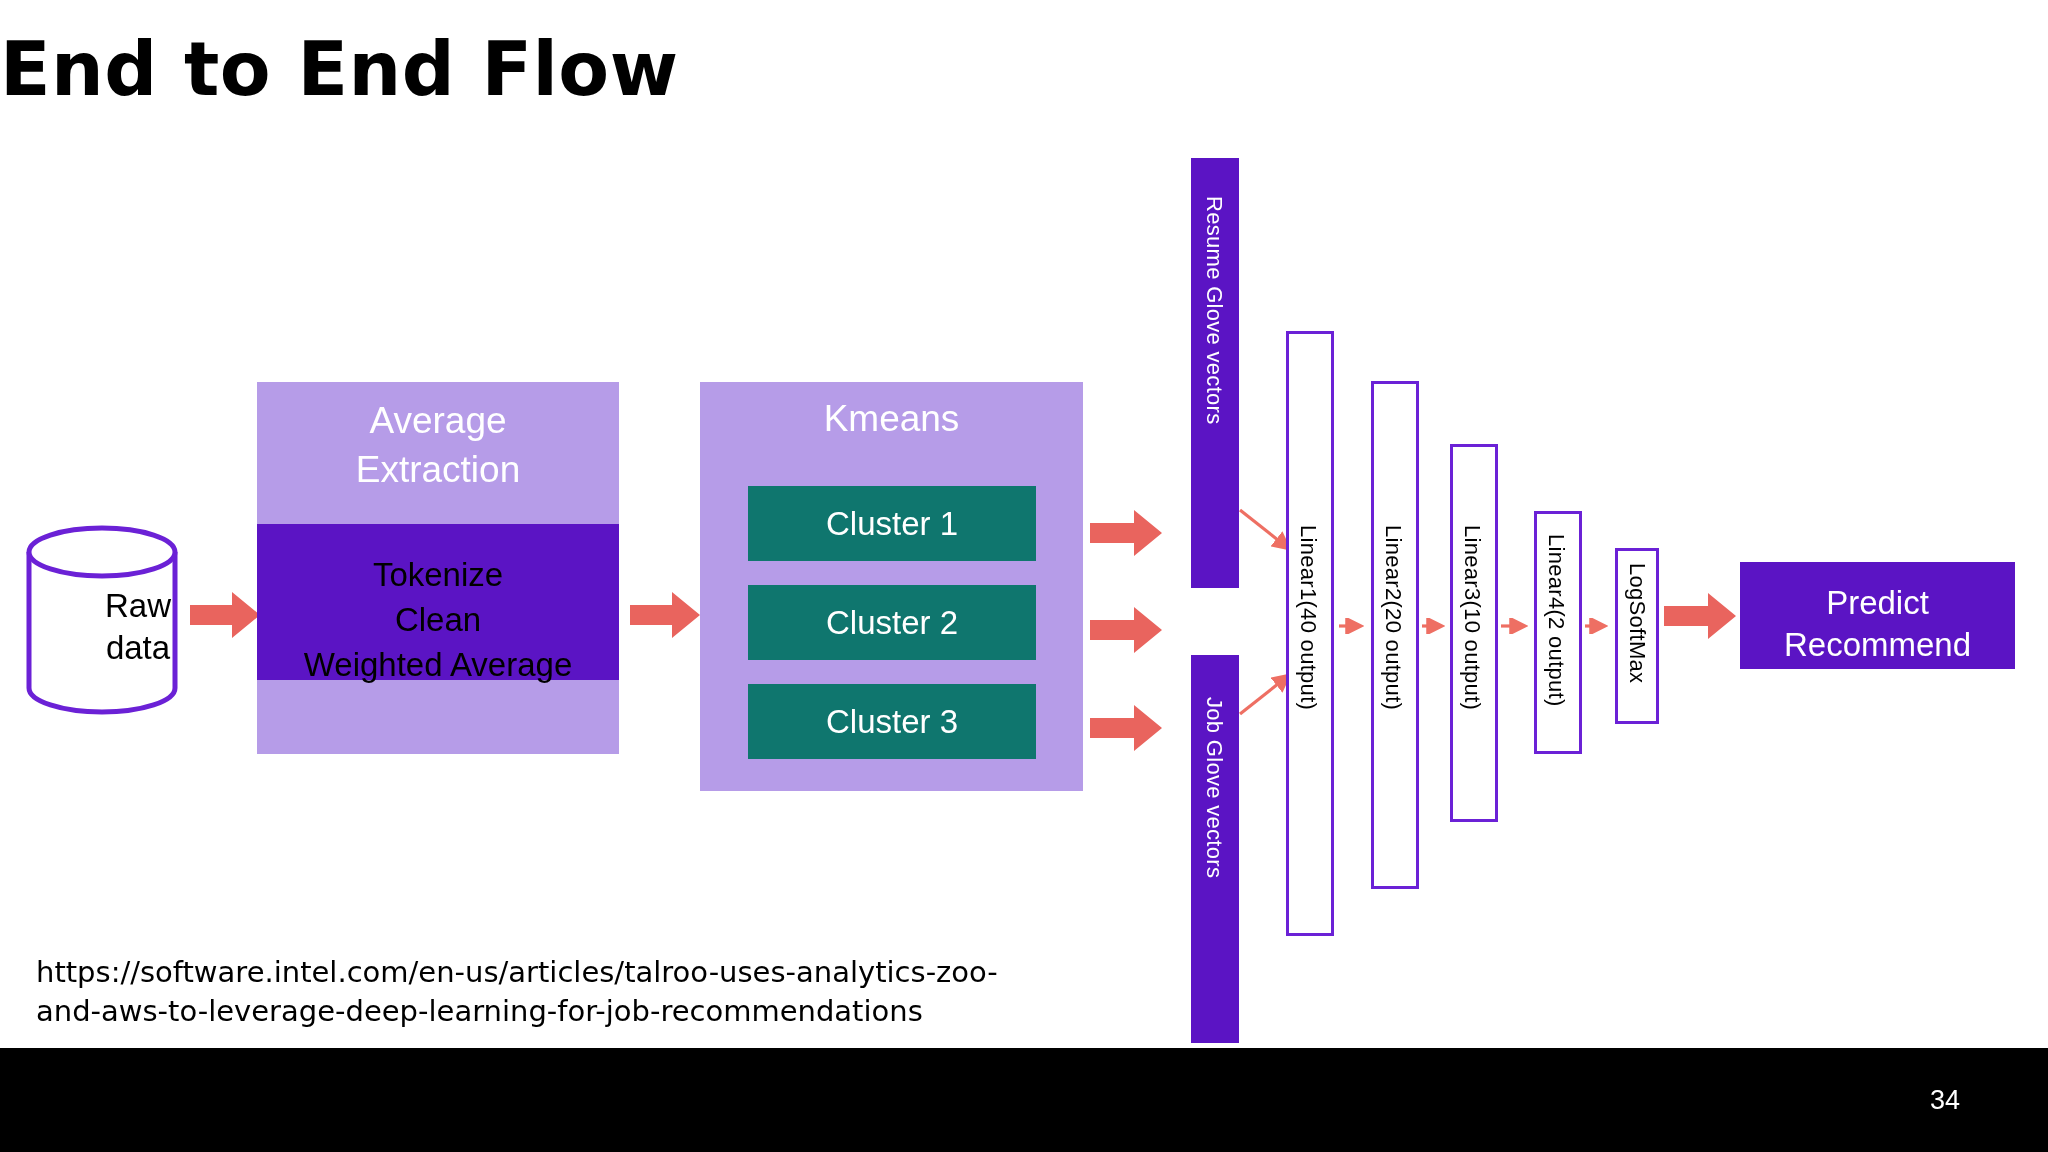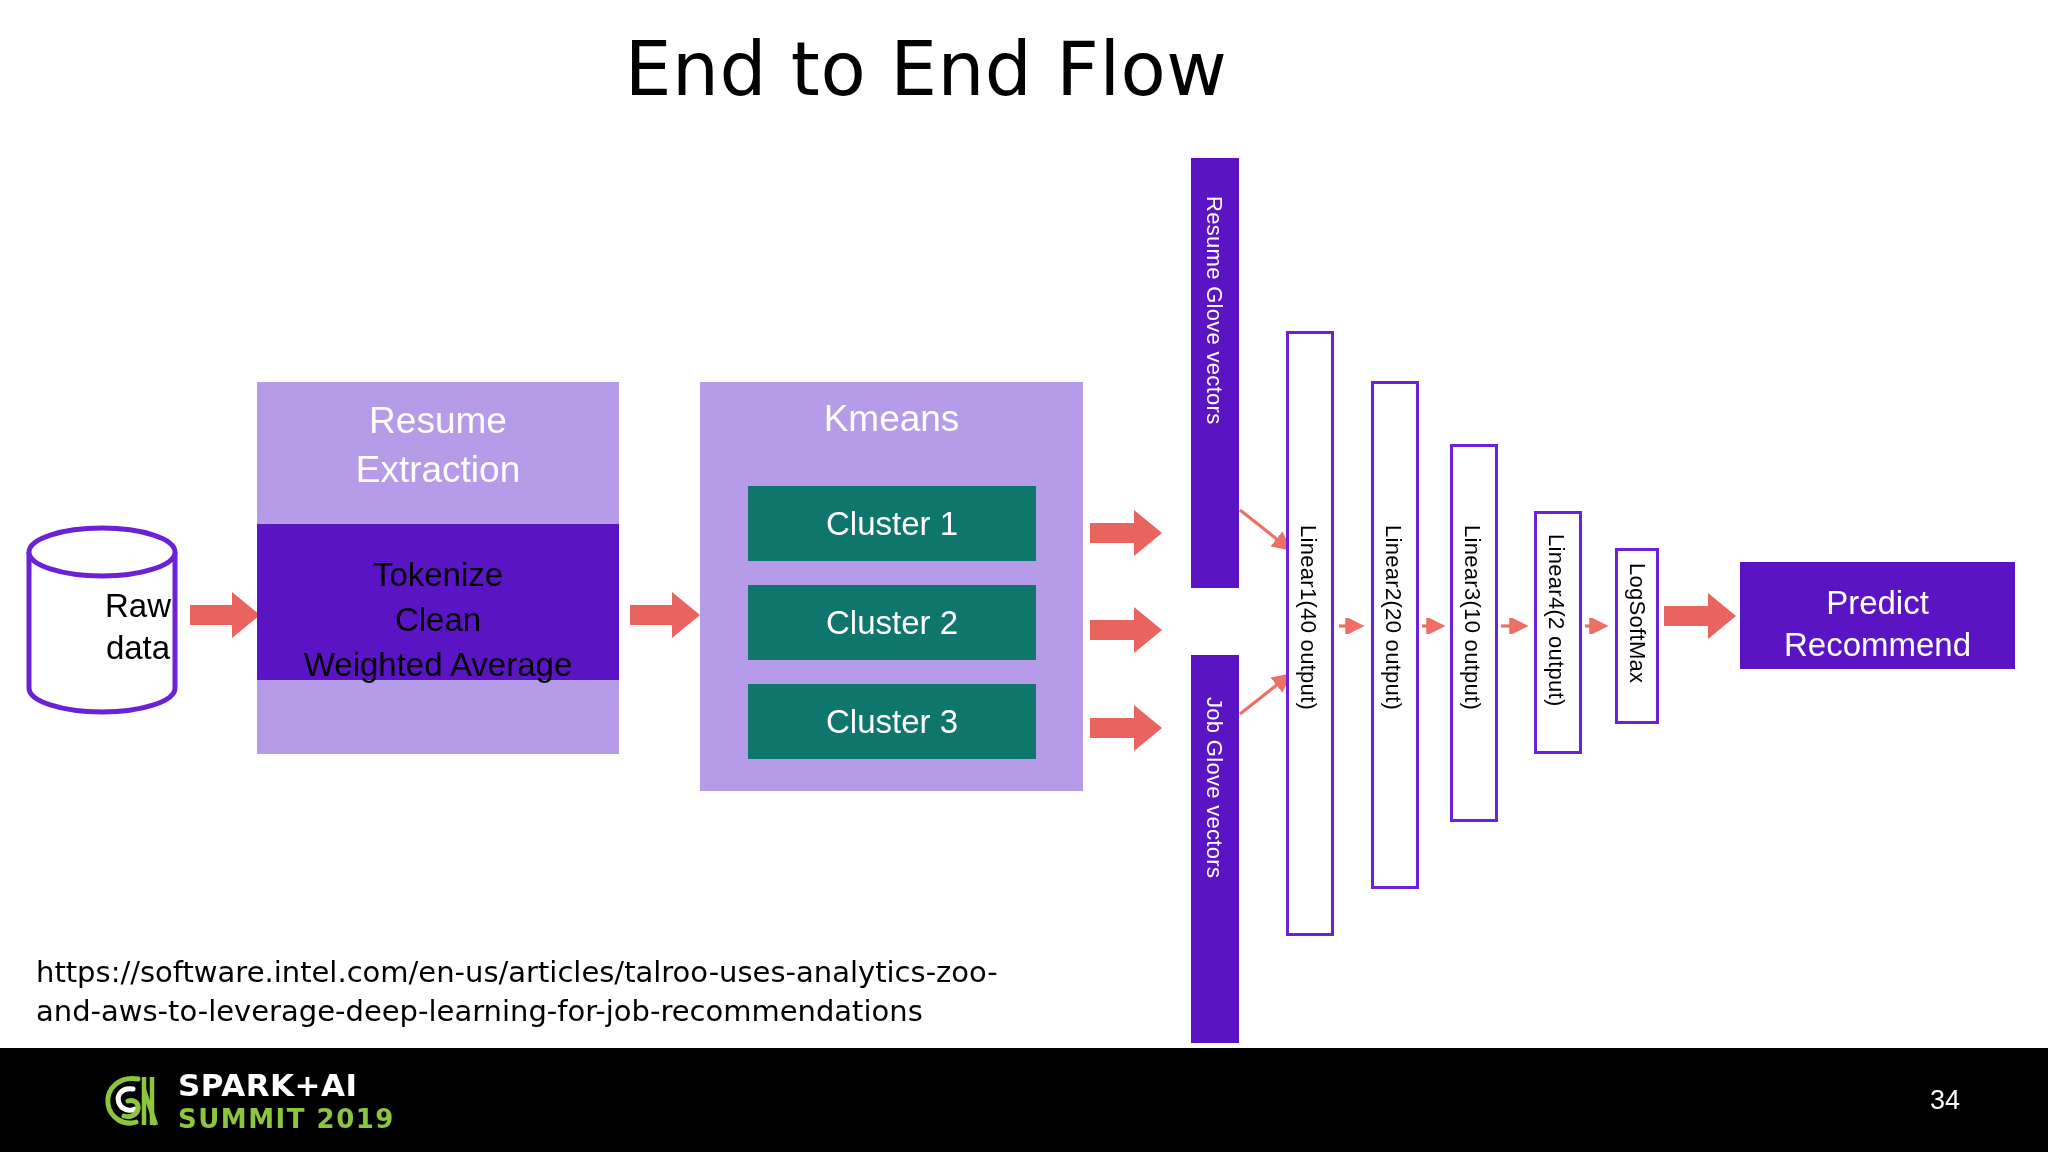--- a/index.html
+++ b/index.html
@@ -15,24 +15,24 @@
     overflow: hidden;
     font-family: "Liberation Sans", sans-serif;
   }
 
   
   #slide-title {
     position: absolute;
     left: 0;
     top: 26px;
     width: 1852px;
-    text-align: center;
+    text-align: left;
     font-family: "DejaVu Sans", sans-serif;
     font-size: 74px;
-    font-weight: 400;
+    font-weight: 700;
     color: #000000;
     letter-spacing: 0.5px;
   }
 
   
   #raw-data-cylinder {
     position: absolute;
     left: 26px;
     top: 525px;
     width: 152px;
@@ -281,21 +281,21 @@
   <div id="raw-data-label">Raw
 data</div>
 
   <div class="block-arrow" style="left:190px; top:592px; width:70px;">
     <svg viewBox="0 0 70 46" preserveAspectRatio="none">
       <polygon points="0,13 42,13 42,0 70,23 42,46 42,33 0,33" fill="#e9645e"></polygon>
     </svg>
   </div>
 
   <div id="feature-extraction-box"></div>
-  <div id="feature-extraction-title">Resume
+  <div id="feature-extraction-title">Average
 Extraction</div>
   <div id="feature-extraction-inner"></div>
   <div id="feature-extraction-steps">Tokenize
 Clean
 Weighted Average</div>
 
   <div class="block-arrow" style="left:630px; top:592px; width:70px;">
     <svg viewBox="0 0 70 46" preserveAspectRatio="none">
       <polygon points="0,13 42,13 42,0 70,23 42,46 42,33 0,33" fill="#e9645e"></polygon>
     </svg>
@@ -413,31 +413,15 @@
   </div>
 
   <div id="predict-box"></div>
   <div id="predict-label">Predict
 Recommend</div>
 
   <div id="source-url">https://software.intel.com/en-us/articles/talroo-uses-analytics-zoo-
 and-aws-to-leverage-deep-learning-for-job-recommendations</div>
 
   <div id="footer-bar"></div>
-  <div id="footer-logo">
-    <div id="footer-logo-mark">
-      <svg width="62" height="62" viewBox="0 0 62 62">
-        <path d="M38,9 C20,6 6,18 8,34 C10,48 24,56 36,52" stroke="#8cc63e" stroke-width="5" fill="none" stroke-linecap="round"></path>
-        <path d="M33,19 C22,17 16,25 19,33 C21,39 29,42 35,39" stroke="#ffffff" stroke-width="5" fill="none" stroke-linecap="round"></path>
-        <path d="M28,31 C34,29 39,33 38,39 C37,45 30,48 24,46" stroke="#8cc63e" stroke-width="5" fill="none" stroke-linecap="round"></path>
-        <path d="M44,7 L44,55" stroke="#8cc63e" stroke-width="4.5" fill="none"></path>
-        <path d="M52,7 L52,55" stroke="#8cc63e" stroke-width="4.5" fill="none"></path>
-        <path d="M44,20 L56,55" stroke="#8cc63e" stroke-width="4.5" fill="none"></path>
-      </svg>
-    </div>
-    <div id="footer-logo-text">
-      <span id="footer-logo-primary">SPARK+AI</span>
-      <span id="footer-logo-secondary">SUMMIT 2019</span>
-    </div>
-  </div>
   <div id="page-number">34</div>
 
 </div>
 
 </body></html>

